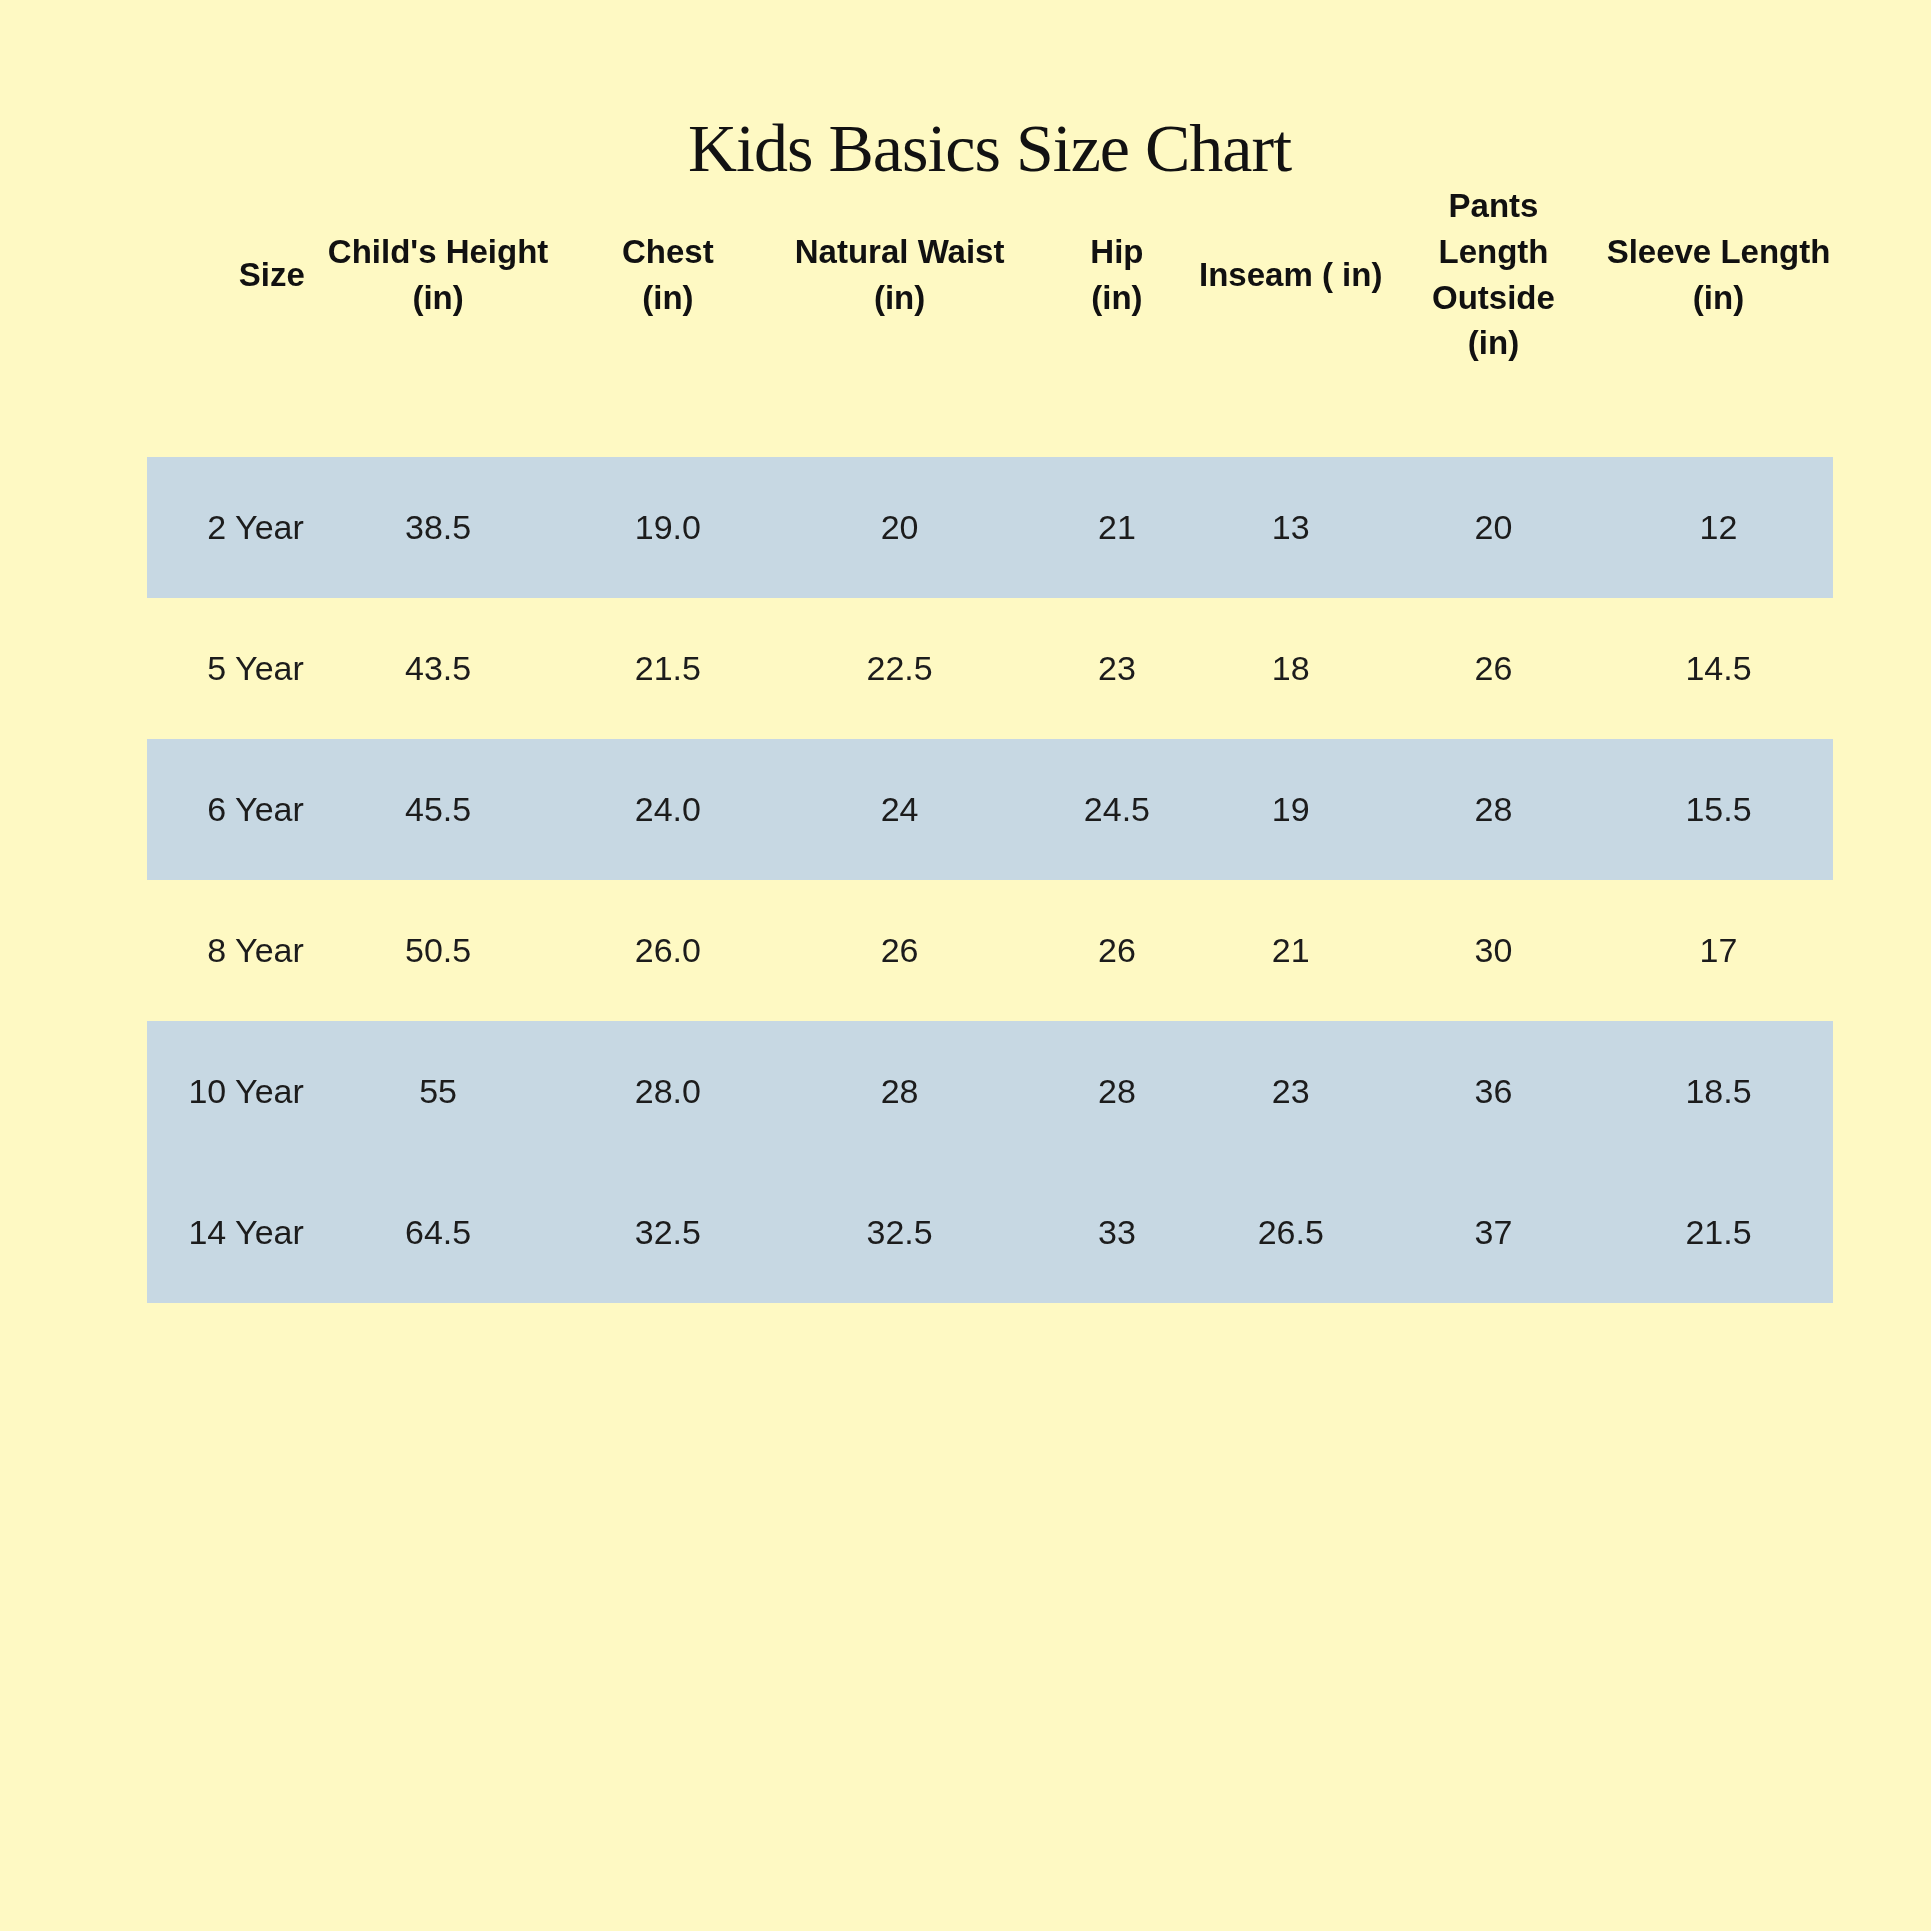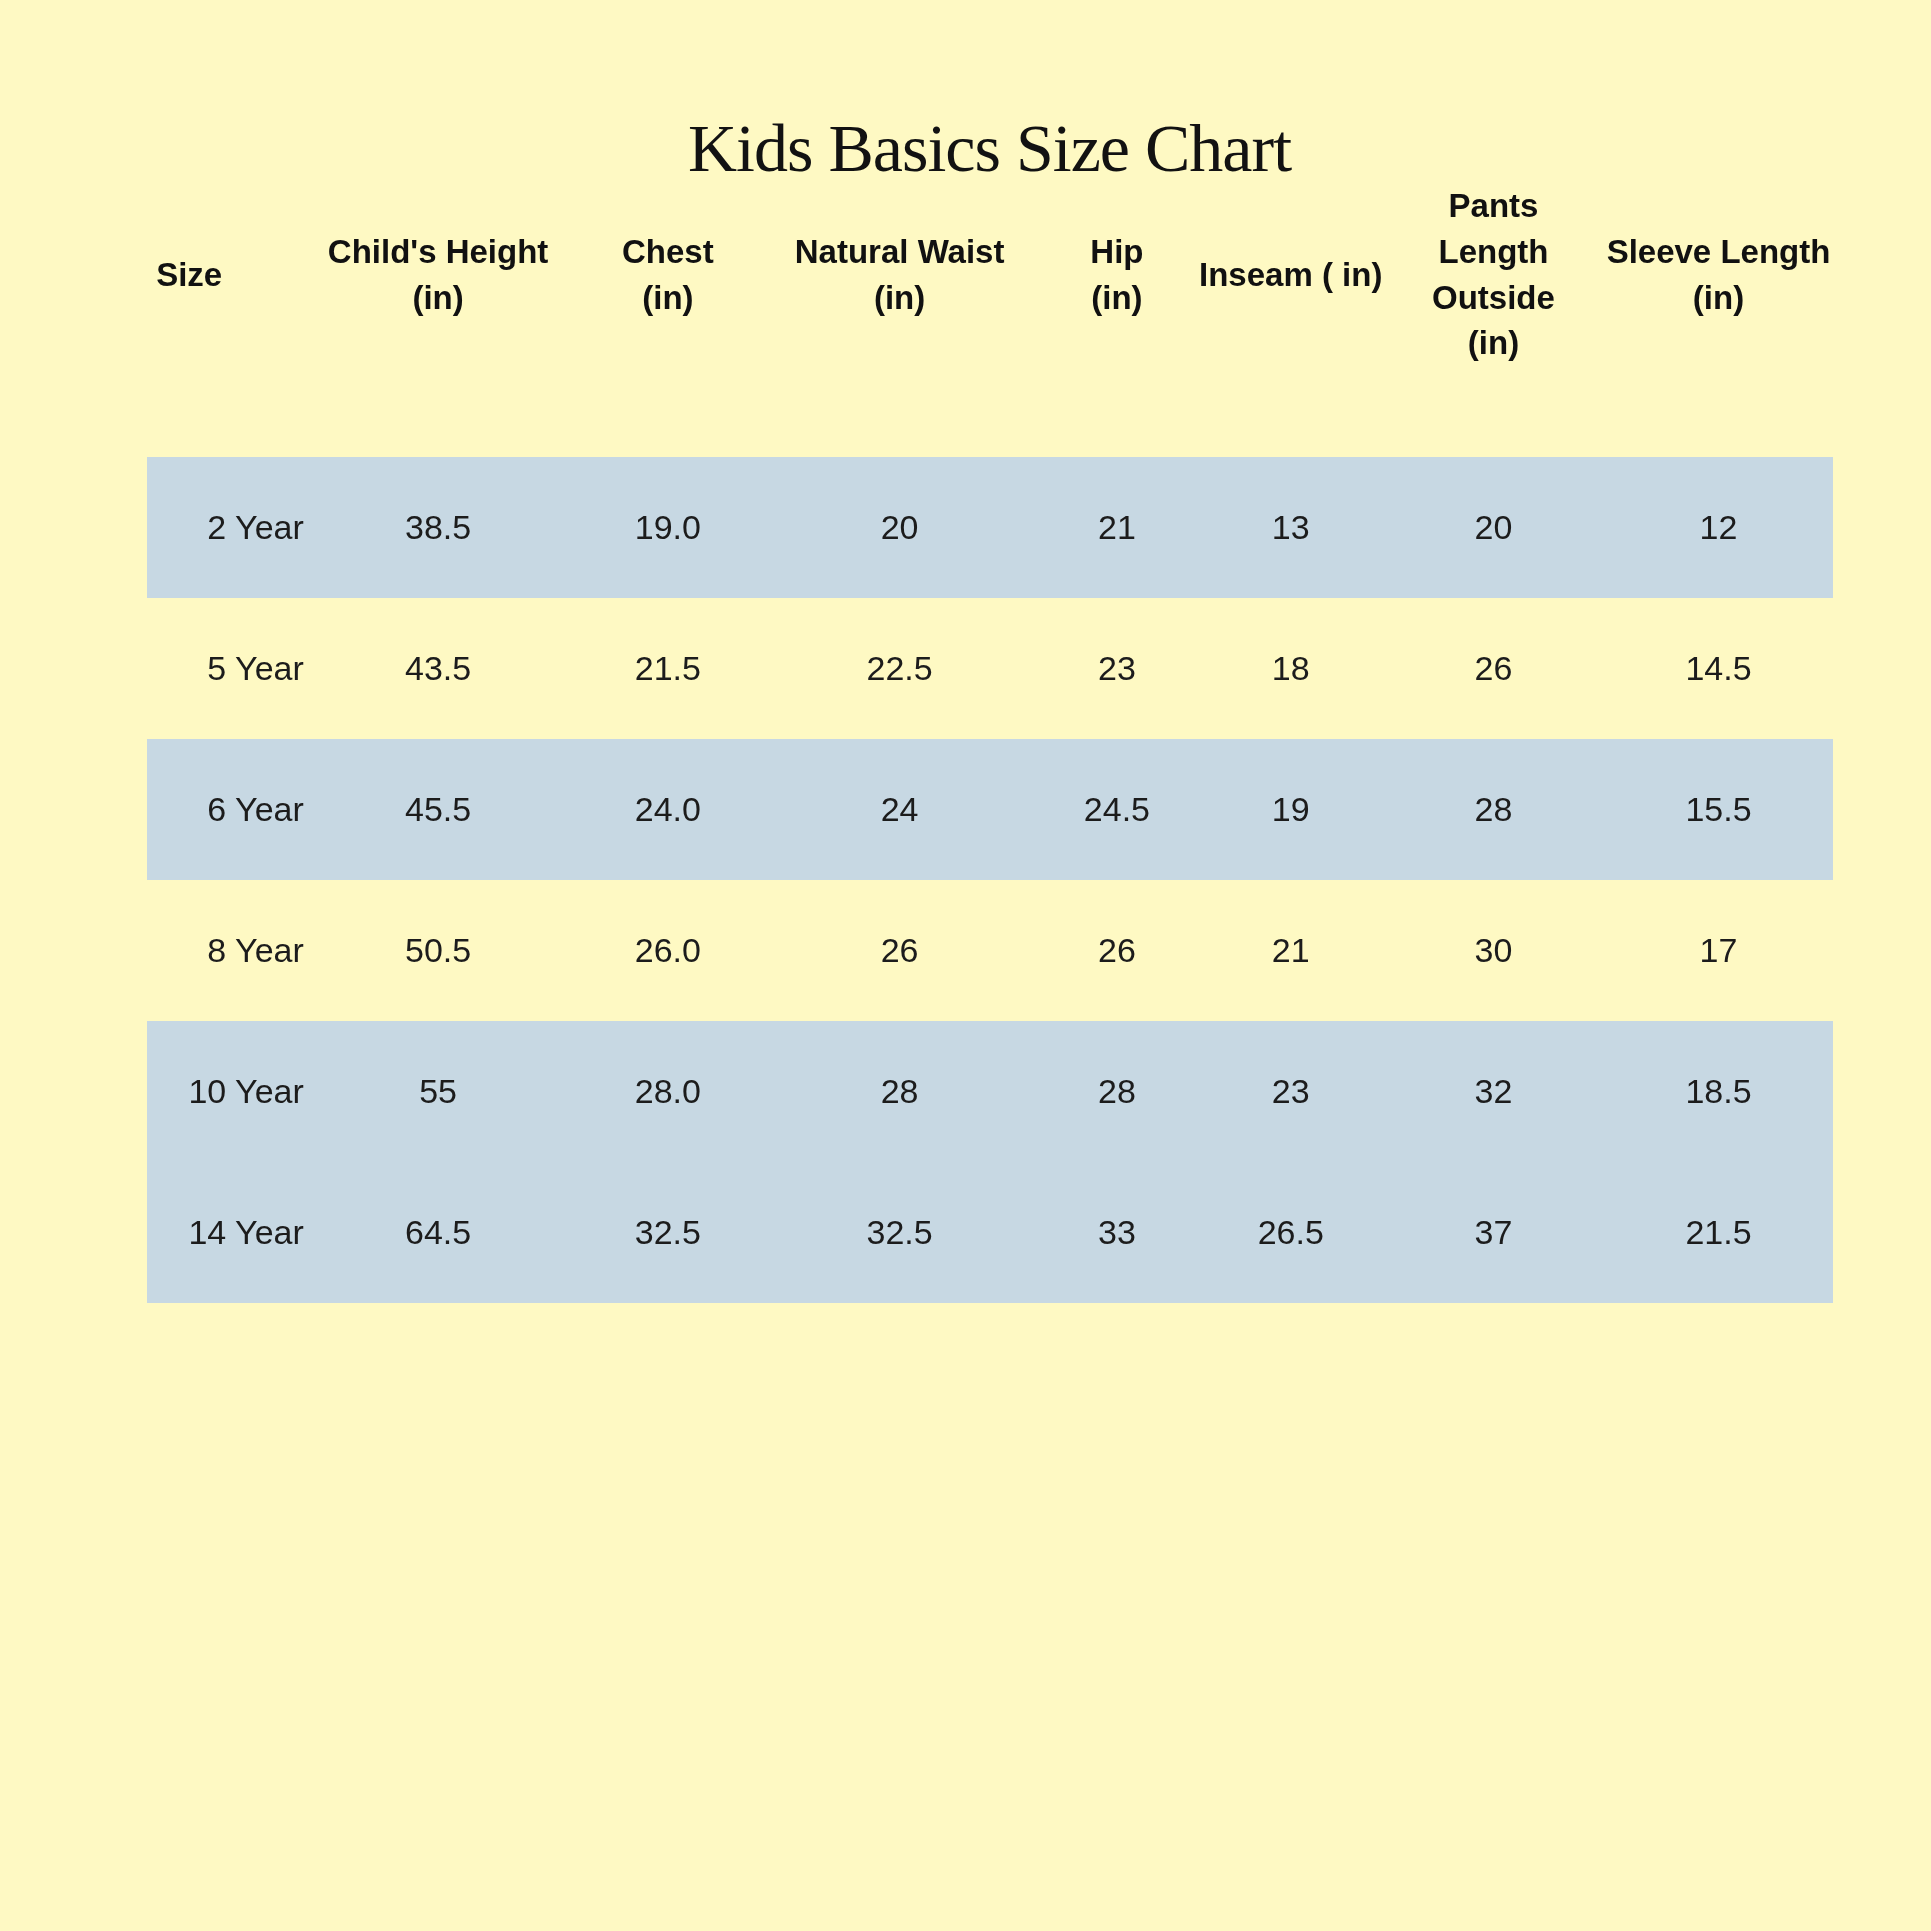--- a/index.html
+++ b/index.html
@@ -44,21 +44,21 @@
     box-sizing: border-box;
     padding: 0 0 90px 0;
     font-size: 33px;
     font-weight: bold;
     line-height: 1.38;
     white-space: pre-line;
     text-align: center;
     color: #111111;
   }
   thead th:first-child {
-    text-align: left;
+    text-align: right;
     padding-left: 9.7px;
   }
   tbody td {
     height: 139px;
     font-size: 34px;
     font-weight: 400;
     text-align: center;
     vertical-align: middle;
     color: #1c1c1c;
   }
@@ -146,21 +146,21 @@
           <td>30</td>
           <td>17</td>
         </tr>
         <tr class="shaded">
           <td>10 Year</td>
           <td>55</td>
           <td>28.0</td>
           <td>28</td>
           <td>28</td>
           <td>23</td>
-          <td>32</td>
+          <td>36</td>
           <td>18.5</td>
         </tr>
         <tr class="shaded">
           <td>14 Year</td>
           <td>64.5</td>
           <td>32.5</td>
           <td>32.5</td>
           <td>33</td>
           <td>26.5</td>
           <td>37</td>

